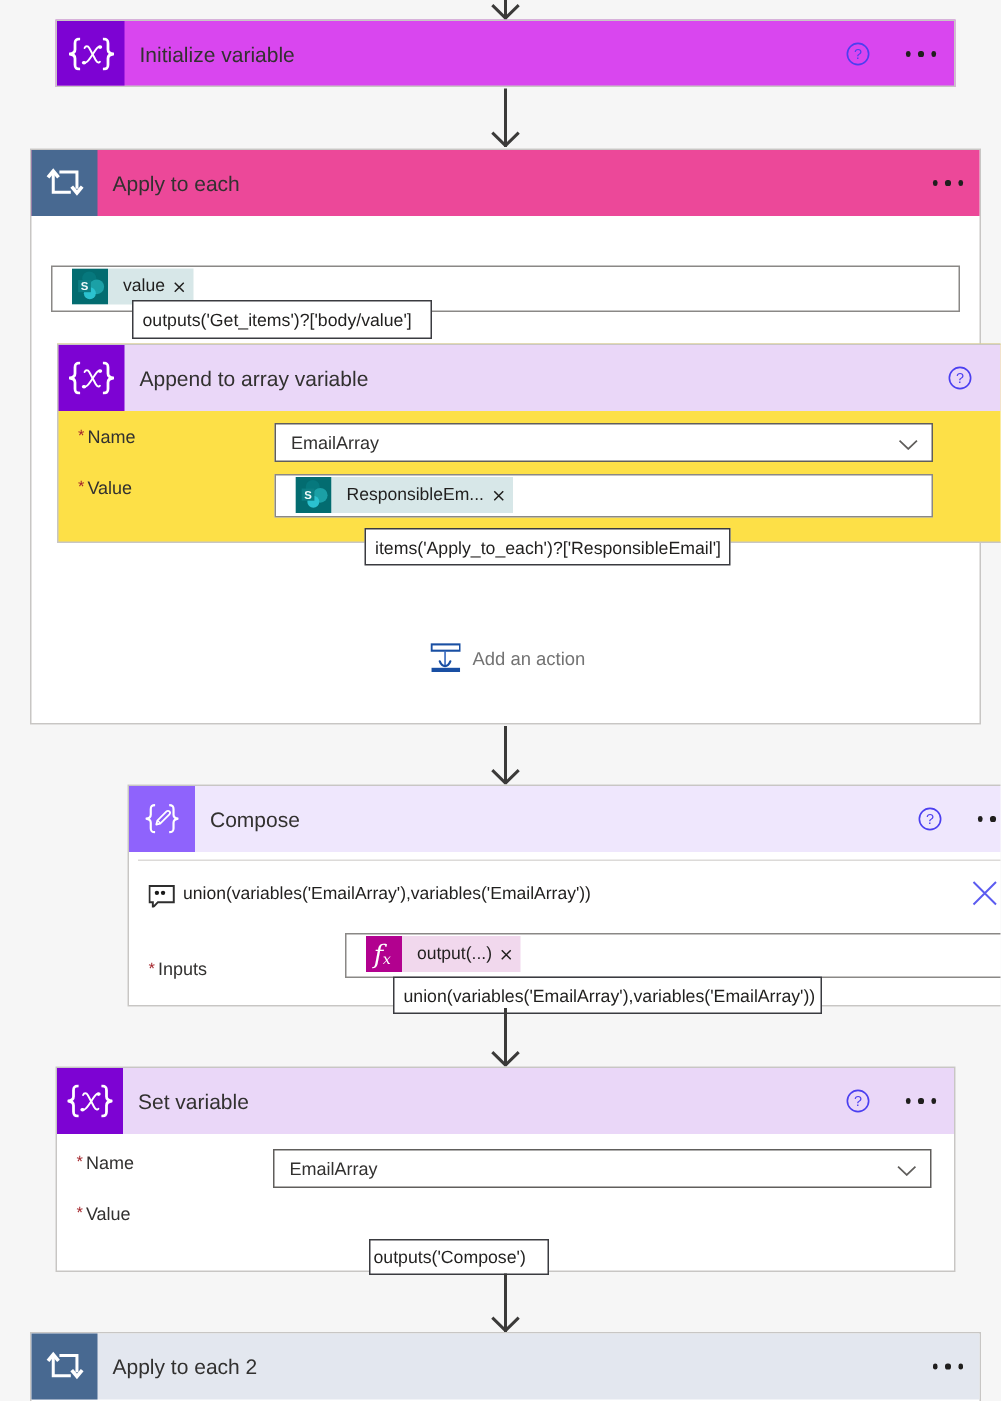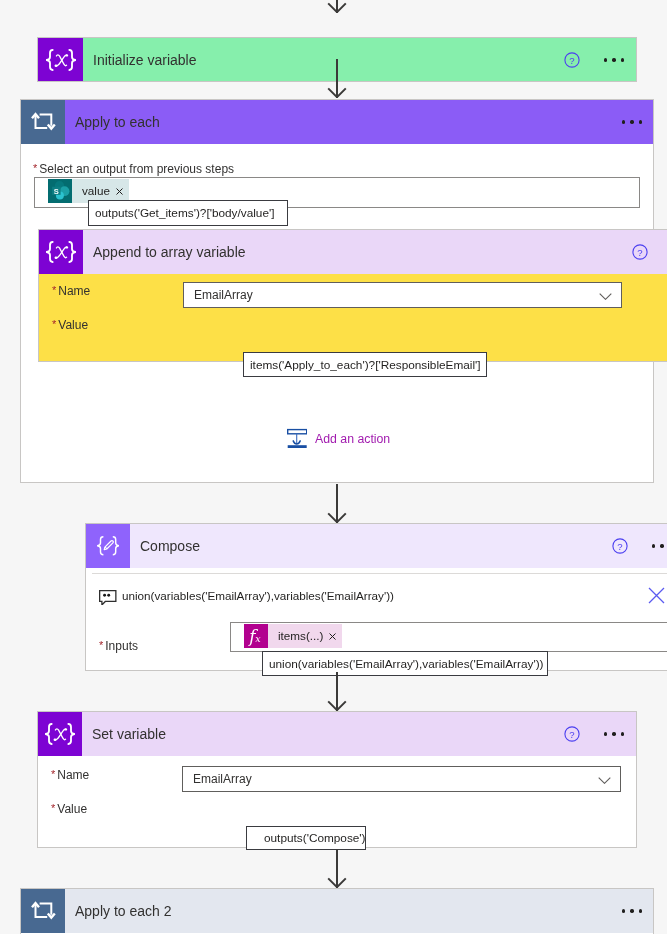--- a/index.html
+++ b/index.html
@@ -37,21 +37,21 @@
   .token .tkicon{width:24px;height:24px;flex:0 0 24px;display:block;}
   .token .tklabel{font-size:11.7px;color:#201f1e;padding:0 5px 0 10px;height:24px;line-height:24px;white-space:nowrap;}
   .token .tkx{width:7px;height:24px;display:flex;align-items:center;justify-content:center;margin-right:6px;margin-left:1px;}
 
   
   .tip{position:absolute;box-sizing:border-box;border:1.5px solid #3a3b40;background:#fff;
        font-size:11.8px;color:#201f1e;display:flex;align-items:center;padding:0 0 0 6px;white-space:nowrap;}
 
   .addaction{position:absolute;display:flex;align-items:center;}
   .addaction .aa-ico{width:20px;height:22px;margin-right:8px;display:block;}
-  .addaction .aa-lbl{font-size:12.3px;color:#a21caf;margin-top:6px;}
+  .addaction .aa-lbl{font-size:12.3px;color:#737373;margin-top:6px;}
 </style>
 </head>
 <body>
 
 <div class="canvas">
 
   <svg width="0" height="0" style="position:absolute" aria-hidden="true">
     <defs>
 
       <g id="ic-braces">
@@ -103,21 +103,21 @@
     </defs>
   </svg>
 
   <div class="conn" style="left:327px;top:-12px;height:25px;">
     <div class="stem"></div>
     <svg class="head" viewBox="0 0 20 11">
         <path d="M1.2 1.4 L10 10.1 L18.8 1.4" fill="none" stroke="#3b3a39" stroke-width="2"></path>
       </svg>
   </div>
 
-  <div class="card" style="left:37px;top:13px;width:600px;height:45px;background:#86efac;border-color:#c8c6c4;margin-top:24px;">
+  <div class="card" style="left:37px;top:13px;width:600px;height:45px;background:#d946ef;border-color:#c8c6c4;">
     <div class="cardhdr" style="height:43px;">
       <div class="cardicon" style="background:#7d03d3;width:45px;flex:0 0 45px;height:43px;">
         <svg width="30" height="22" viewBox="0 0 30 22">
             <use href="#ic-varx"></use>
           </svg>
       </div>
       <div class="cardtitle">Initialize variable</div>
       <div class="hdr-actions">
         <svg class="helpicon" viewBox="0 0 16 16">
           <circle cx="8" cy="8" r="7.1" fill="none" stroke="#4b3ff0" stroke-width="1.1"></circle>
@@ -133,39 +133,36 @@
   </div>
 
   <div class="conn" style="left:327px;top:59px;height:39px;">
     <div class="stem"></div>
     <svg class="head" viewBox="0 0 20 11">
         <path d="M1.2 1.4 L10 10.1 L18.8 1.4" fill="none" stroke="#3b3a39" stroke-width="2"></path>
       </svg>
   </div>
 
   <div class="card" style="left:20px;top:99px;width:634px;height:384px;background:#fff;">
-    <div class="cardhdr" style="height:44px;background:#8b5cf6;text-align:center;">
+    <div class="cardhdr" style="height:44px;background:#ec4899;text-align:center;">
       <div class="cardicon" style="background:#486991;">
         <svg width="23" height="18" viewBox="0 0 23 18" style="overflow:visible;margin-left:1px;margin-top:-2px">
             <use href="#ic-loop"></use>
           </svg>
       </div>
       <div class="cardtitle">Apply to each</div>
       <div class="hdr-actions">
         <div class="dots" style="margin-right:11px;">
             <i></i>
             <i></i>
             <i></i>
           </div>
       </div>
     </div>
 
-    <div class="lbl" style="left:12px;top:62px;">
-      <span class="req">*</span><span>Select an output from previous steps</span>
-    </div>
 
     <div class="fld" style="left:13px;top:77px;width:606px;height:31px;border-color:#8a8886;">
       <div class="token" style="left:13px;top:1px;background:#d7e7e8;">
         <span class="tkicon">
           <svg width="24" height="24" viewBox="0 0 24 24">
               <use href="#ic-sharepoint"></use>
             </svg>
         </span>
         <span class="tklabel">value</span>
         <span class="tkx">
@@ -203,20 +200,35 @@
       <div class="fld" style="left:144px;top:52px;width:439px;height:26px;">
         <span class="fldtxt" style="left:10px;top:5px;">EmailArray</span>
         <svg class="chev" style="right:9px;top:10px;width:13px;height:7px;" viewBox="0 0 13 7">
             <path d="M0.7 0.7 L6.5 6.3 L12.3 0.7" fill="none" stroke="#605e5c" stroke-width="1.15"></path>
           </svg>
       </div>
 
       <div class="lbl" style="left:13px;top:88px;">
         <span class="req">*</span><span>Value</span>
       </div>
+      <div class="fld" style="left:144px;top:86px;width:439px;height:29px;border-color:#8a8886;">
+        <div class="token" style="left:13px;top:1px;background:#d7e7e8;">
+          <span class="tkicon">
+            <svg width="24" height="24" viewBox="0 0 24 24">
+                <use href="#ic-sharepoint"></use>
+              </svg>
+          </span>
+          <span class="tklabel">ResponsibleEm...</span>
+          <span class="tkx">
+            <svg width="7" height="7" viewBox="0 0 7 7">
+                <path d="M0.5 0.5 L6.5 6.5 M6.5 0.5 L0.5 6.5" stroke="#201f1e" stroke-width="1.0"></path>
+              </svg>
+          </span>
+        </div>
+      </div>
     </div>
 
     <div class="addaction" style="left:266px;top:326px;align-items:flex-start;">
       <svg class="aa-ico" viewBox="0 0 20 20">
         <rect x="0.7" y="2.6" width="19.0" height="4.2" fill="none" stroke="#194fa3" stroke-width="1.4"></rect>
         <path d="M9.7 6.8 L9.7 17.0" fill="none" stroke="#3a6bbf" stroke-width="1.1"></path>
         <path d="M6.2 13.9 C7.0 15.9 8.2 17.0 9.7 17.0 C11.2 17.0 12.4 15.9 13.2 13.9" fill="none" stroke="#194fa3" stroke-width="1.5" stroke-linecap="round"></path>
         <rect x="0.7" y="18.2" width="19.0" height="3.6" fill="#194fa3"></rect>
       </svg>
       <span class="aa-lbl">Add an action</span>
@@ -274,21 +286,21 @@
     </div>
     <div class="fld" style="left:144px;top:98px;width:439px;height:30px;border-color:#8a8886;">
       <div class="token" style="left:13px;top:1px;background:#f1d8ed;">
         <span class="tkicon">
           <svg width="24" height="24" viewBox="0 0 24 24">
               <rect width="24" height="24" fill="#b2018f"></rect>
             <text x="5.2" y="18.2" font-family="'DejaVu Serif',serif" font-style="italic" font-size="17" fill="#fff">f</text>
             <text x="11.2" y="18.4" font-family="'DejaVu Serif',serif" font-style="italic" font-size="9.6" fill="#fff">x</text>
           </svg>
         </span>
-        <span class="tklabel">items(...)</span>
+        <span class="tklabel">output(...)</span>
         <span class="tkx">
           <svg width="7" height="7" viewBox="0 0 7 7">
               <path d="M0.5 0.5 L6.5 6.5 M6.5 0.5 L0.5 6.5" stroke="#201f1e" stroke-width="1.0"></path>
             </svg>
         </span>
       </div>
     </div>
   </div>
 
   <div class="tip" style="left:262px;top:651px;width:286px;height:25px;padding-left:6px;">union(variables('EmailArray'),variables('EmailArray'))</div>
@@ -329,21 +341,21 @@
       <svg class="chev" style="right:9px;top:10px;width:13px;height:7px;" viewBox="0 0 13 7">
           <path d="M0.7 0.7 L6.5 6.3 L12.3 0.7" fill="none" stroke="#605e5c" stroke-width="1.15"></path>
         </svg>
     </div>
 
     <div class="lbl" style="left:13px;top:90px;">
       <span class="req">*</span><span>Value</span>
     </div>
   </div>
 
-  <div class="tip" style="left:246px;top:826px;width:120px;height:24px;padding-left:17px;">outputs('Compose')</div>
+  <div class="tip" style="left:246px;top:826px;width:120px;height:24px;padding-left:2px;">outputs('Compose')</div>
 
   <div class="conn" style="left:327px;top:849px;height:39px;">
     <div class="stem"></div>
     <svg class="head" viewBox="0 0 20 11">
         <path d="M1.2 1.4 L10 10.1 L18.8 1.4" fill="none" stroke="#3b3a39" stroke-width="2"></path>
       </svg>
   </div>
 
   <div class="card" style="left:20px;top:888px;width:634px;height:46px;background:#fff;border-bottom:none;">
     <div class="cardhdr" style="height:44px;background:#e3e7ef;align-items:center;">

